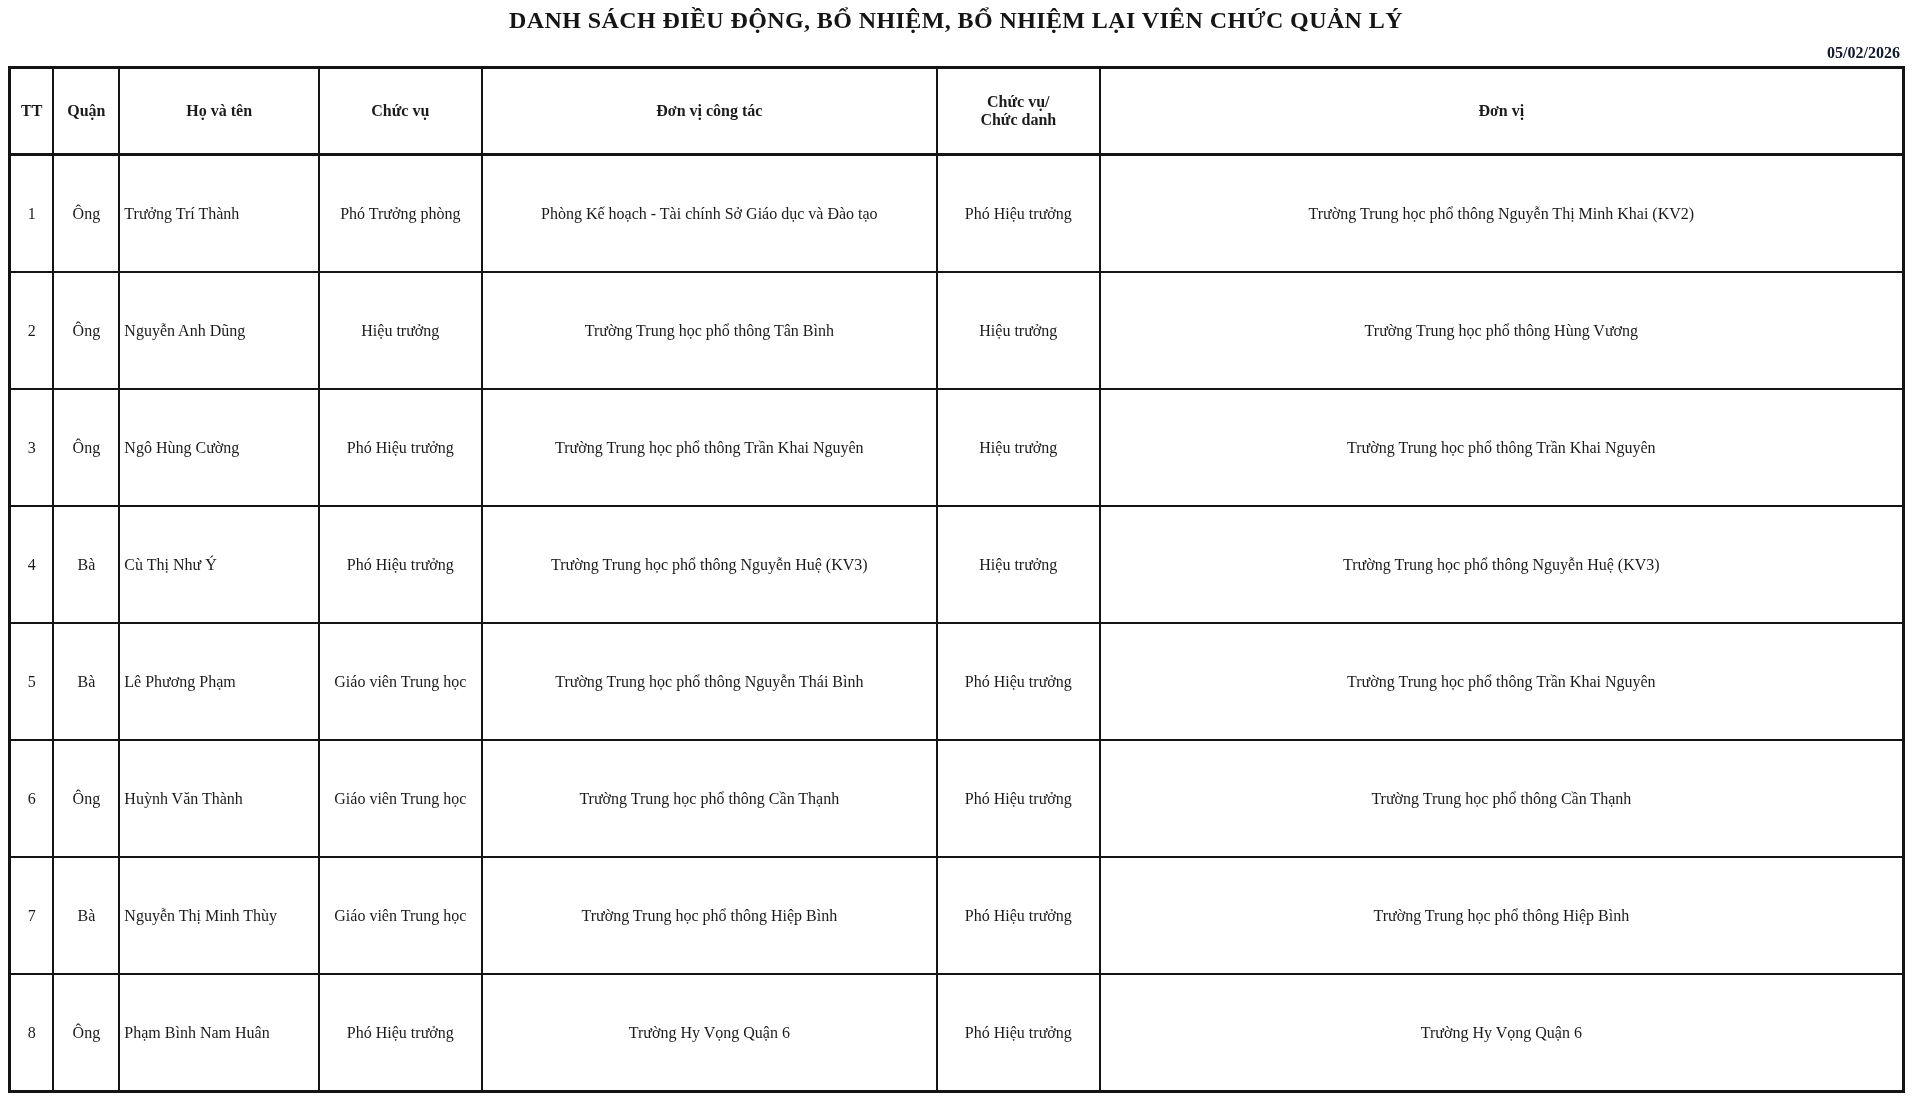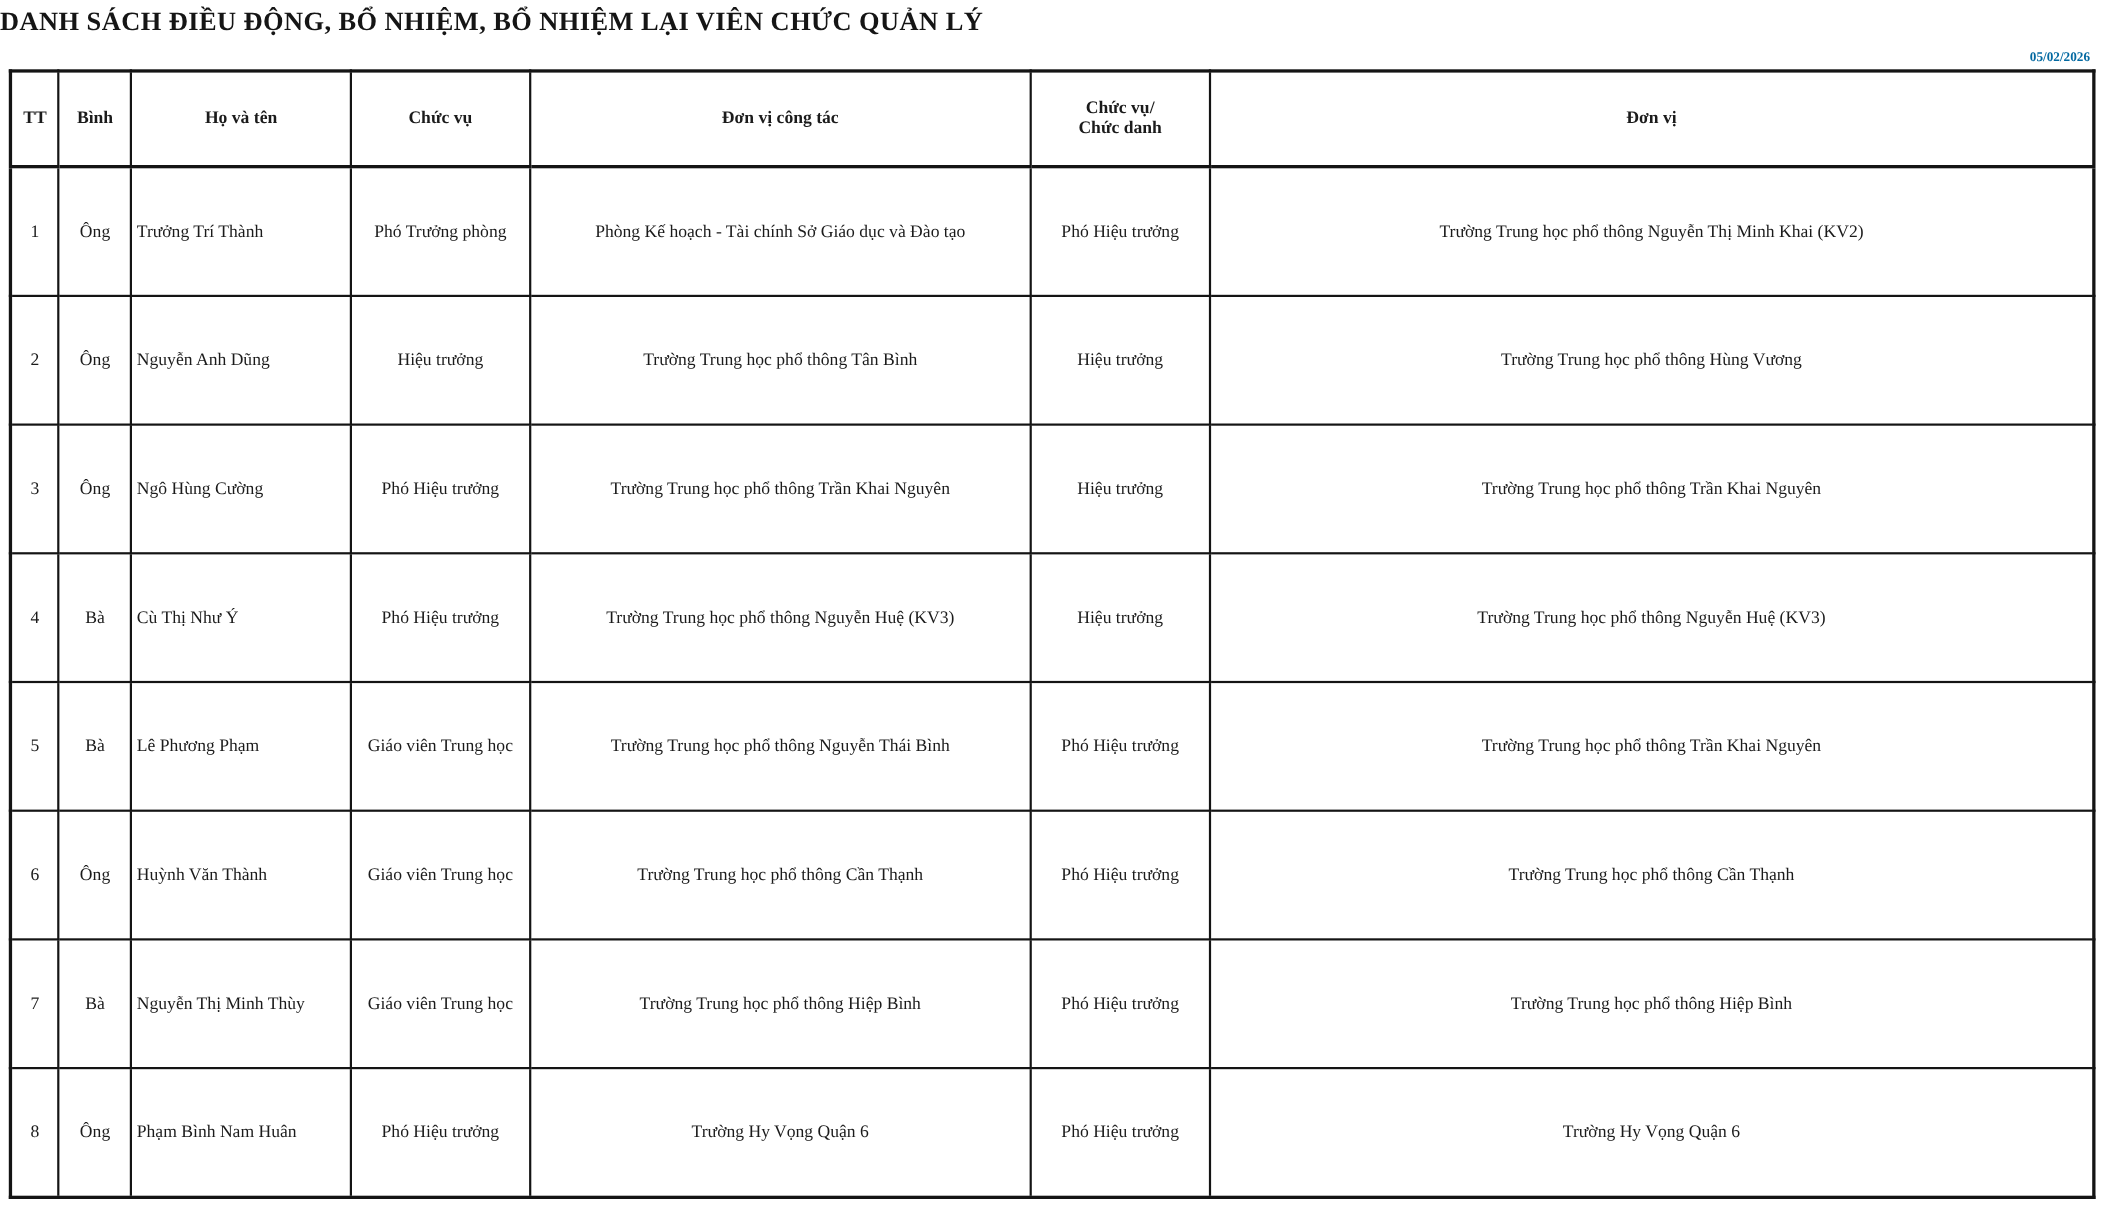--- a/index.html
+++ b/index.html
@@ -8,33 +8,33 @@
     background: #ffffff;
   }
   body {
     width: 1912px;
     height: 1100px;
     font-family: "Liberation Serif", "DejaVu Serif", serif;
     color: #1b1b1b;
     overflow: hidden;
   }
   .doc-title {
-    text-align: left;
+    text-align: center;
     font-weight: bold;
     font-size: 24px;
     letter-spacing: 0.4px;
     padding-top: 7px;
     color: #151515;
   }
   .doc-date {
     text-align: right;
     font-weight: bold;
-    font-size: 12px;
+    font-size: 16px;
     margin: 10px 12px 4px 0;
-    color: #0369a1;
+    color: #0f172a;
   }
   table.roster {
     border-collapse: collapse;
     table-layout: fixed;
     width: 1897px;
     margin-left: 8px;
     border: 3px solid #141414;
   }
   table.roster th,
   table.roster td {
@@ -74,21 +74,21 @@
     <col style="width:3.48%">
     <col style="width:10.54%">
     <col style="width:8.59%">
     <col style="width:24.04%">
     <col style="width:8.59%">
     <col style="width:42.44%">
   </colgroup>
   <thead>
     <tr>
       <th class="col-0">TT</th>
-      <th class="col-1">Bình</th>
+      <th class="col-1">Quận</th>
       <th class="col-2">Họ và tên</th>
       <th class="col-3">Chức vụ</th>
       <th class="col-4">Đơn vị công tác</th>
       <th class="col-5">Chức vụ/
 Chức danh</th>
       <th class="col-6">Đơn vị</th>
     </tr>
   </thead>
   <tbody>
       <tr>

